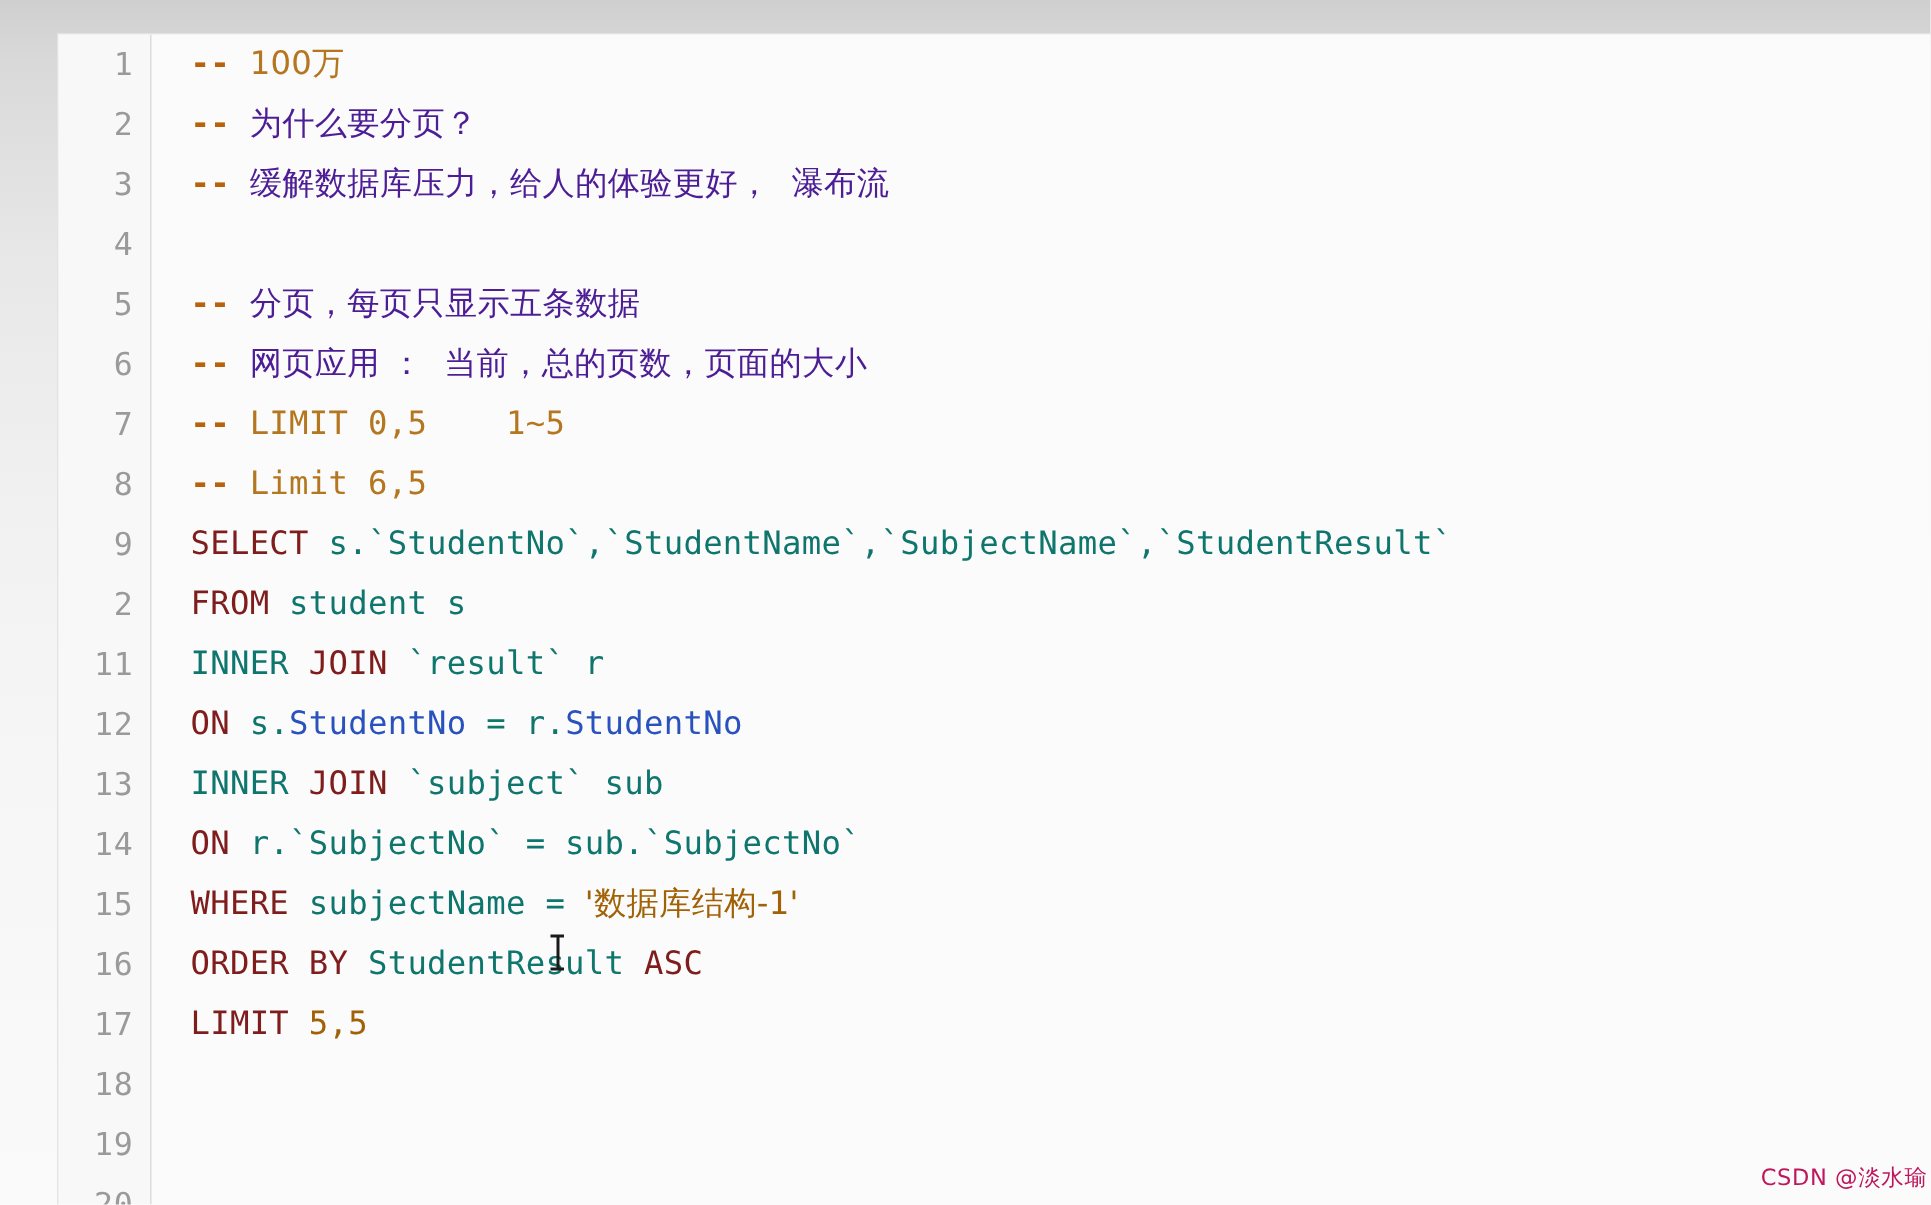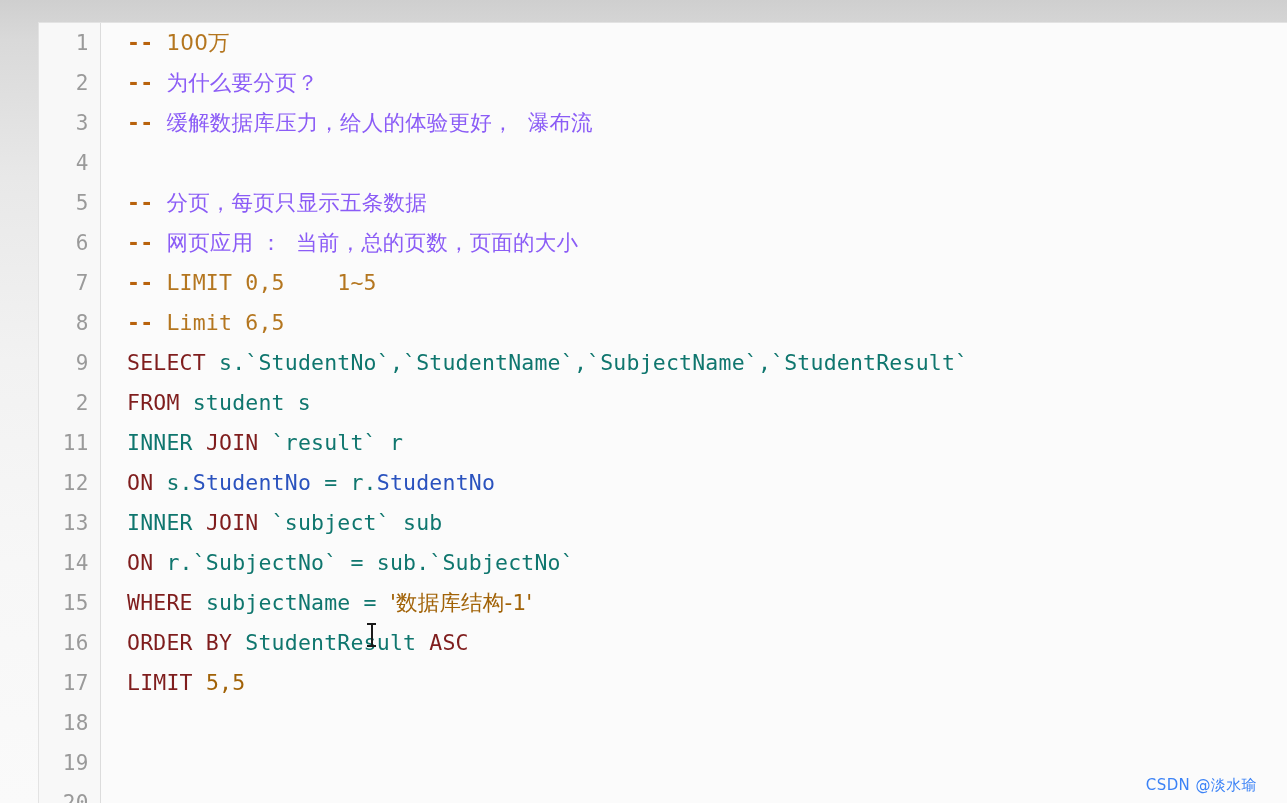--- a/index.html
+++ b/index.html
@@ -71,21 +71,21 @@
 
   .code {
     padding-left: 12px;
     font-size: 21.5px;
     color: #1d1d1d;
     letter-spacing: 0.2px;
   }
 
   
   .t-cmt-dash   { color: #b8620c; font-weight: 700; }
-  .t-cmt        { color: #8b5cf6; }
+  .t-cmt        { color: #4c1d95; }
   .t-cmt-strong { color: #b4761f; }
   .t-kw         { color: #7f1d1d; }
   .t-plain      { color: #0f766e; }
   .t-col        { color: #2a52be; }
   .t-str        { color: #a16207; }
   .t-num        { color: #a16207; }
 
   
   .cjk { font-family: "DejaVu Sans", "Liberation Sans", sans-serif; }
 
@@ -113,25 +113,25 @@
     width: 9px;
     height: 1.5px;
     background: #1a1a1a;
   }
   #text-caret .serif-top { top: 1px; }
   #text-caret .serif-bot { top: 23px; }
 
   
   #watermark {
     position: absolute;
-    right: 30px;
+    right: 2px;
     bottom: 8px;
     font-family: "DejaVu Sans", "Liberation Sans", sans-serif;
     font-size: 15px;
-    color: #3b82f6;
+    color: #be185d;
     letter-spacing: 0.4px;
     white-space: nowrap;
   }
 </style>
 </head>
 <body>
 
 <div id="editor-panel">
 
   <div id="gutter">

